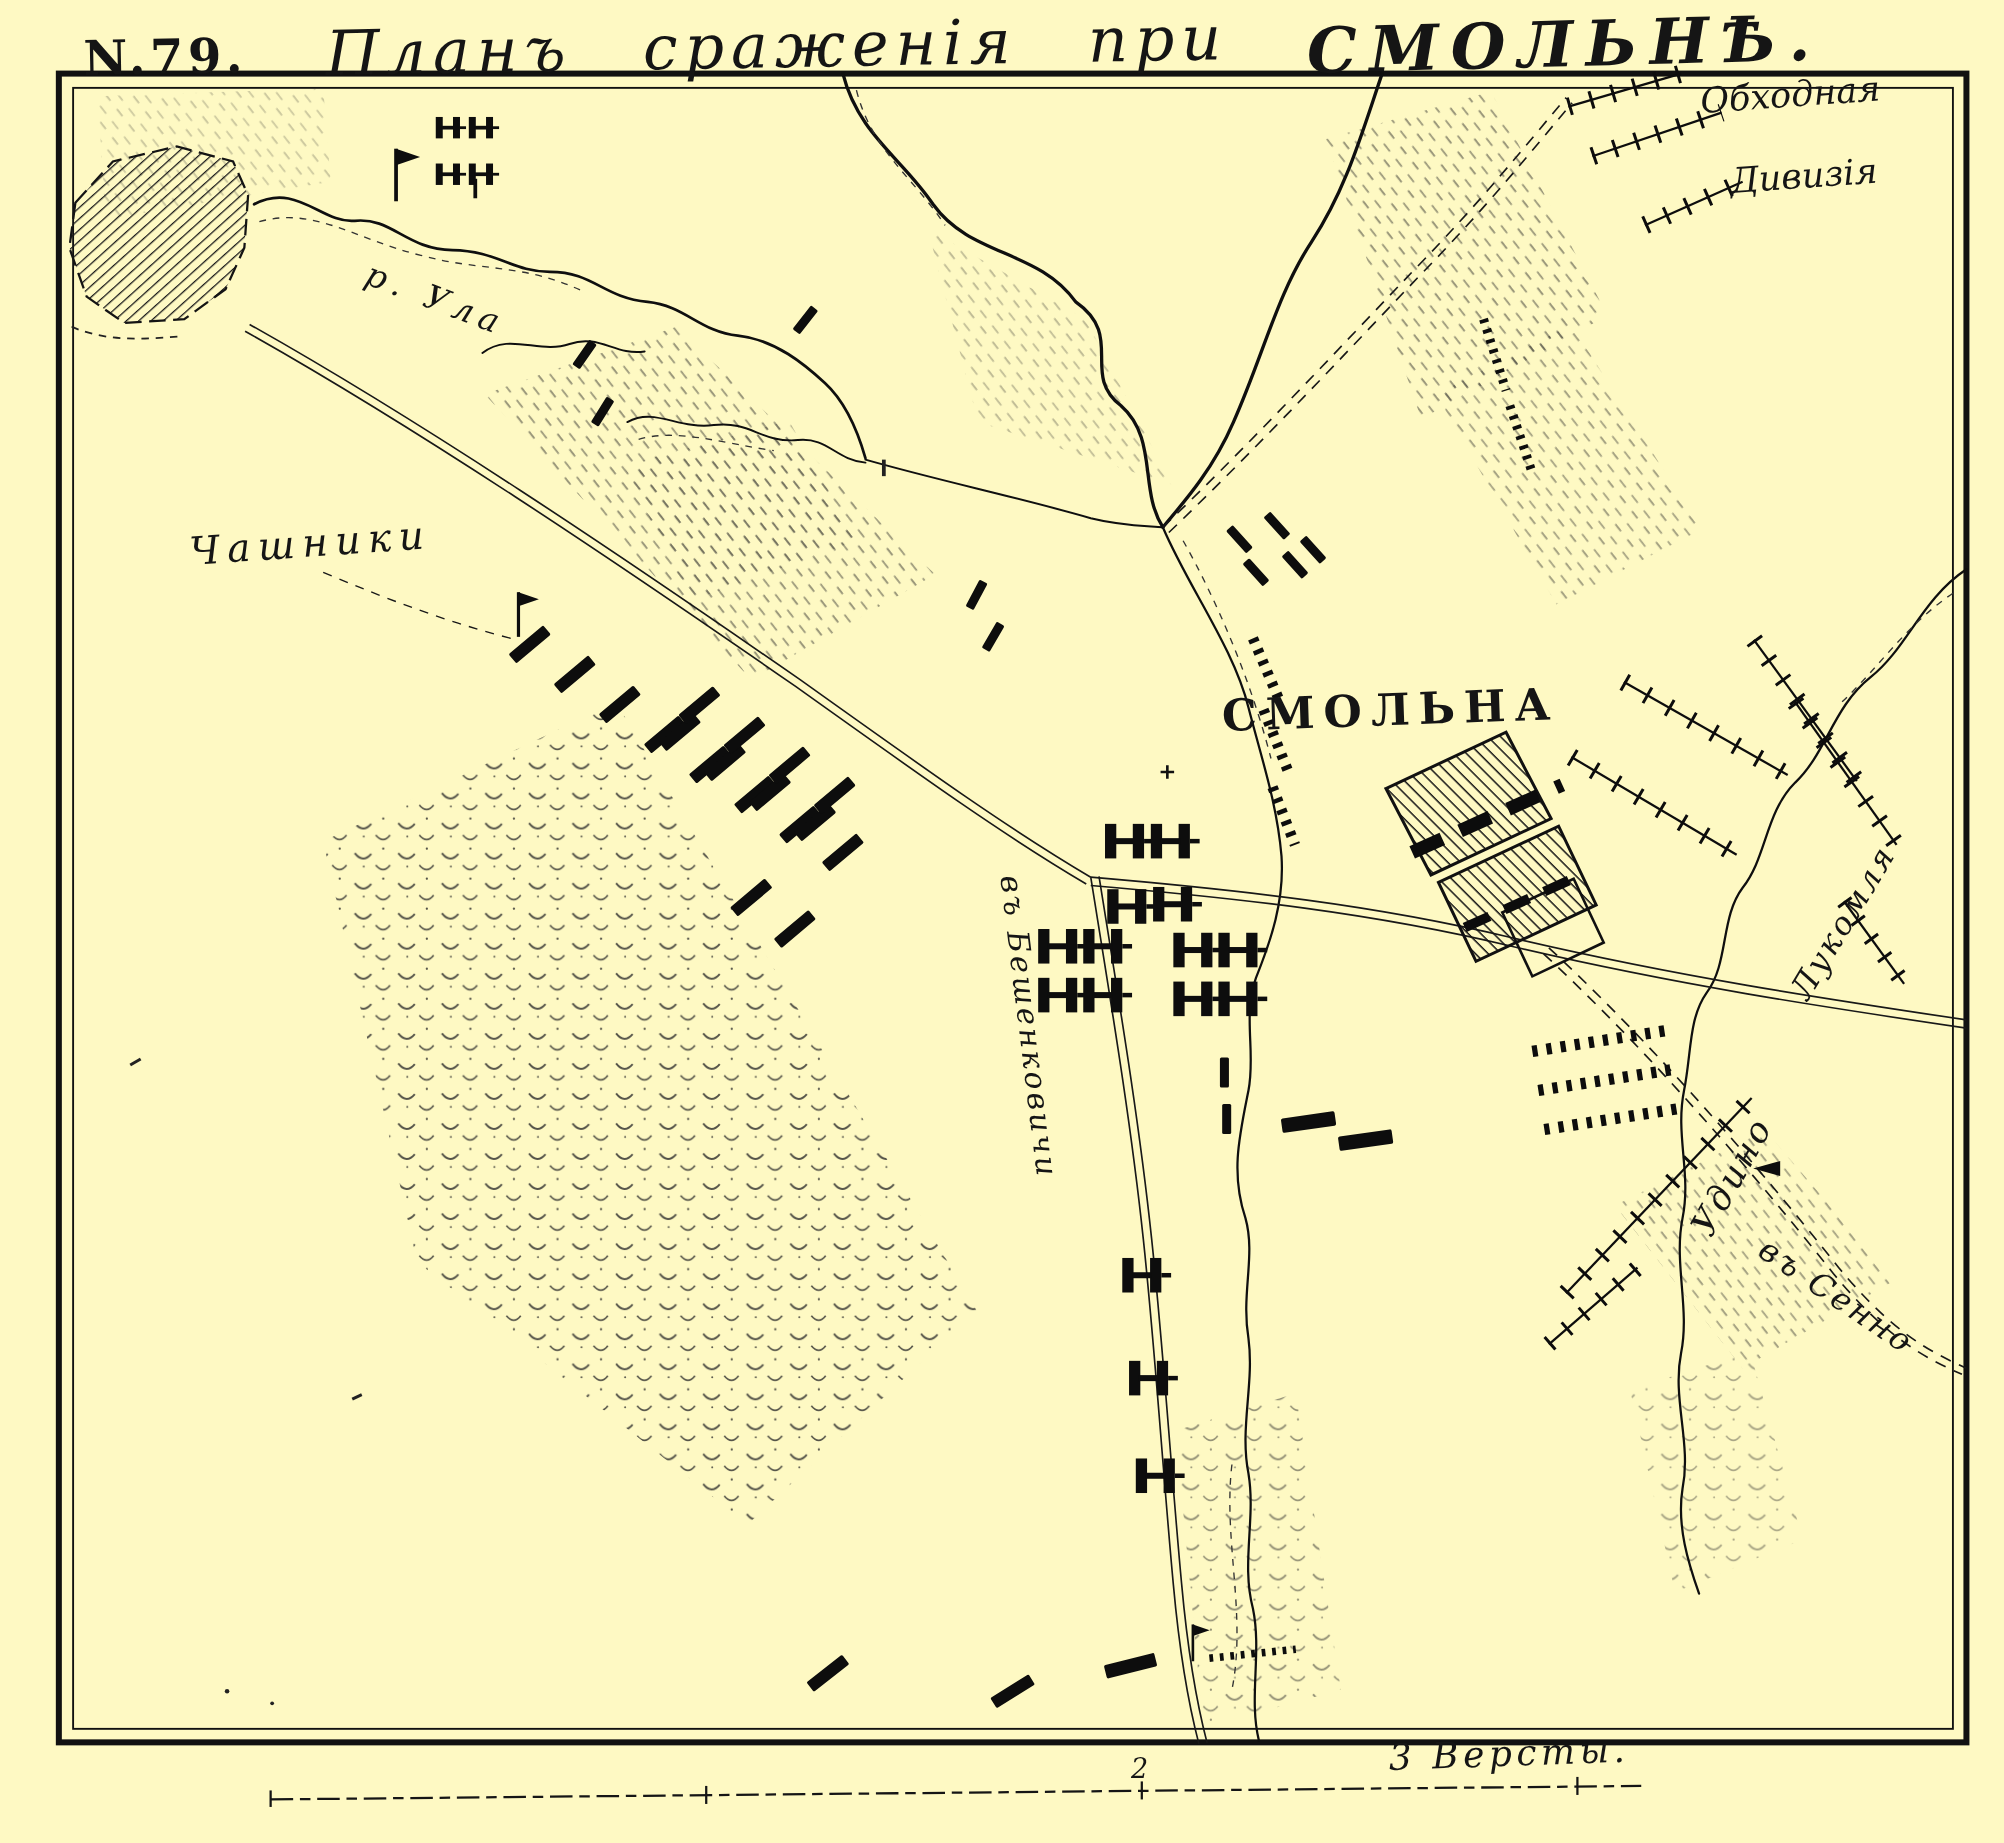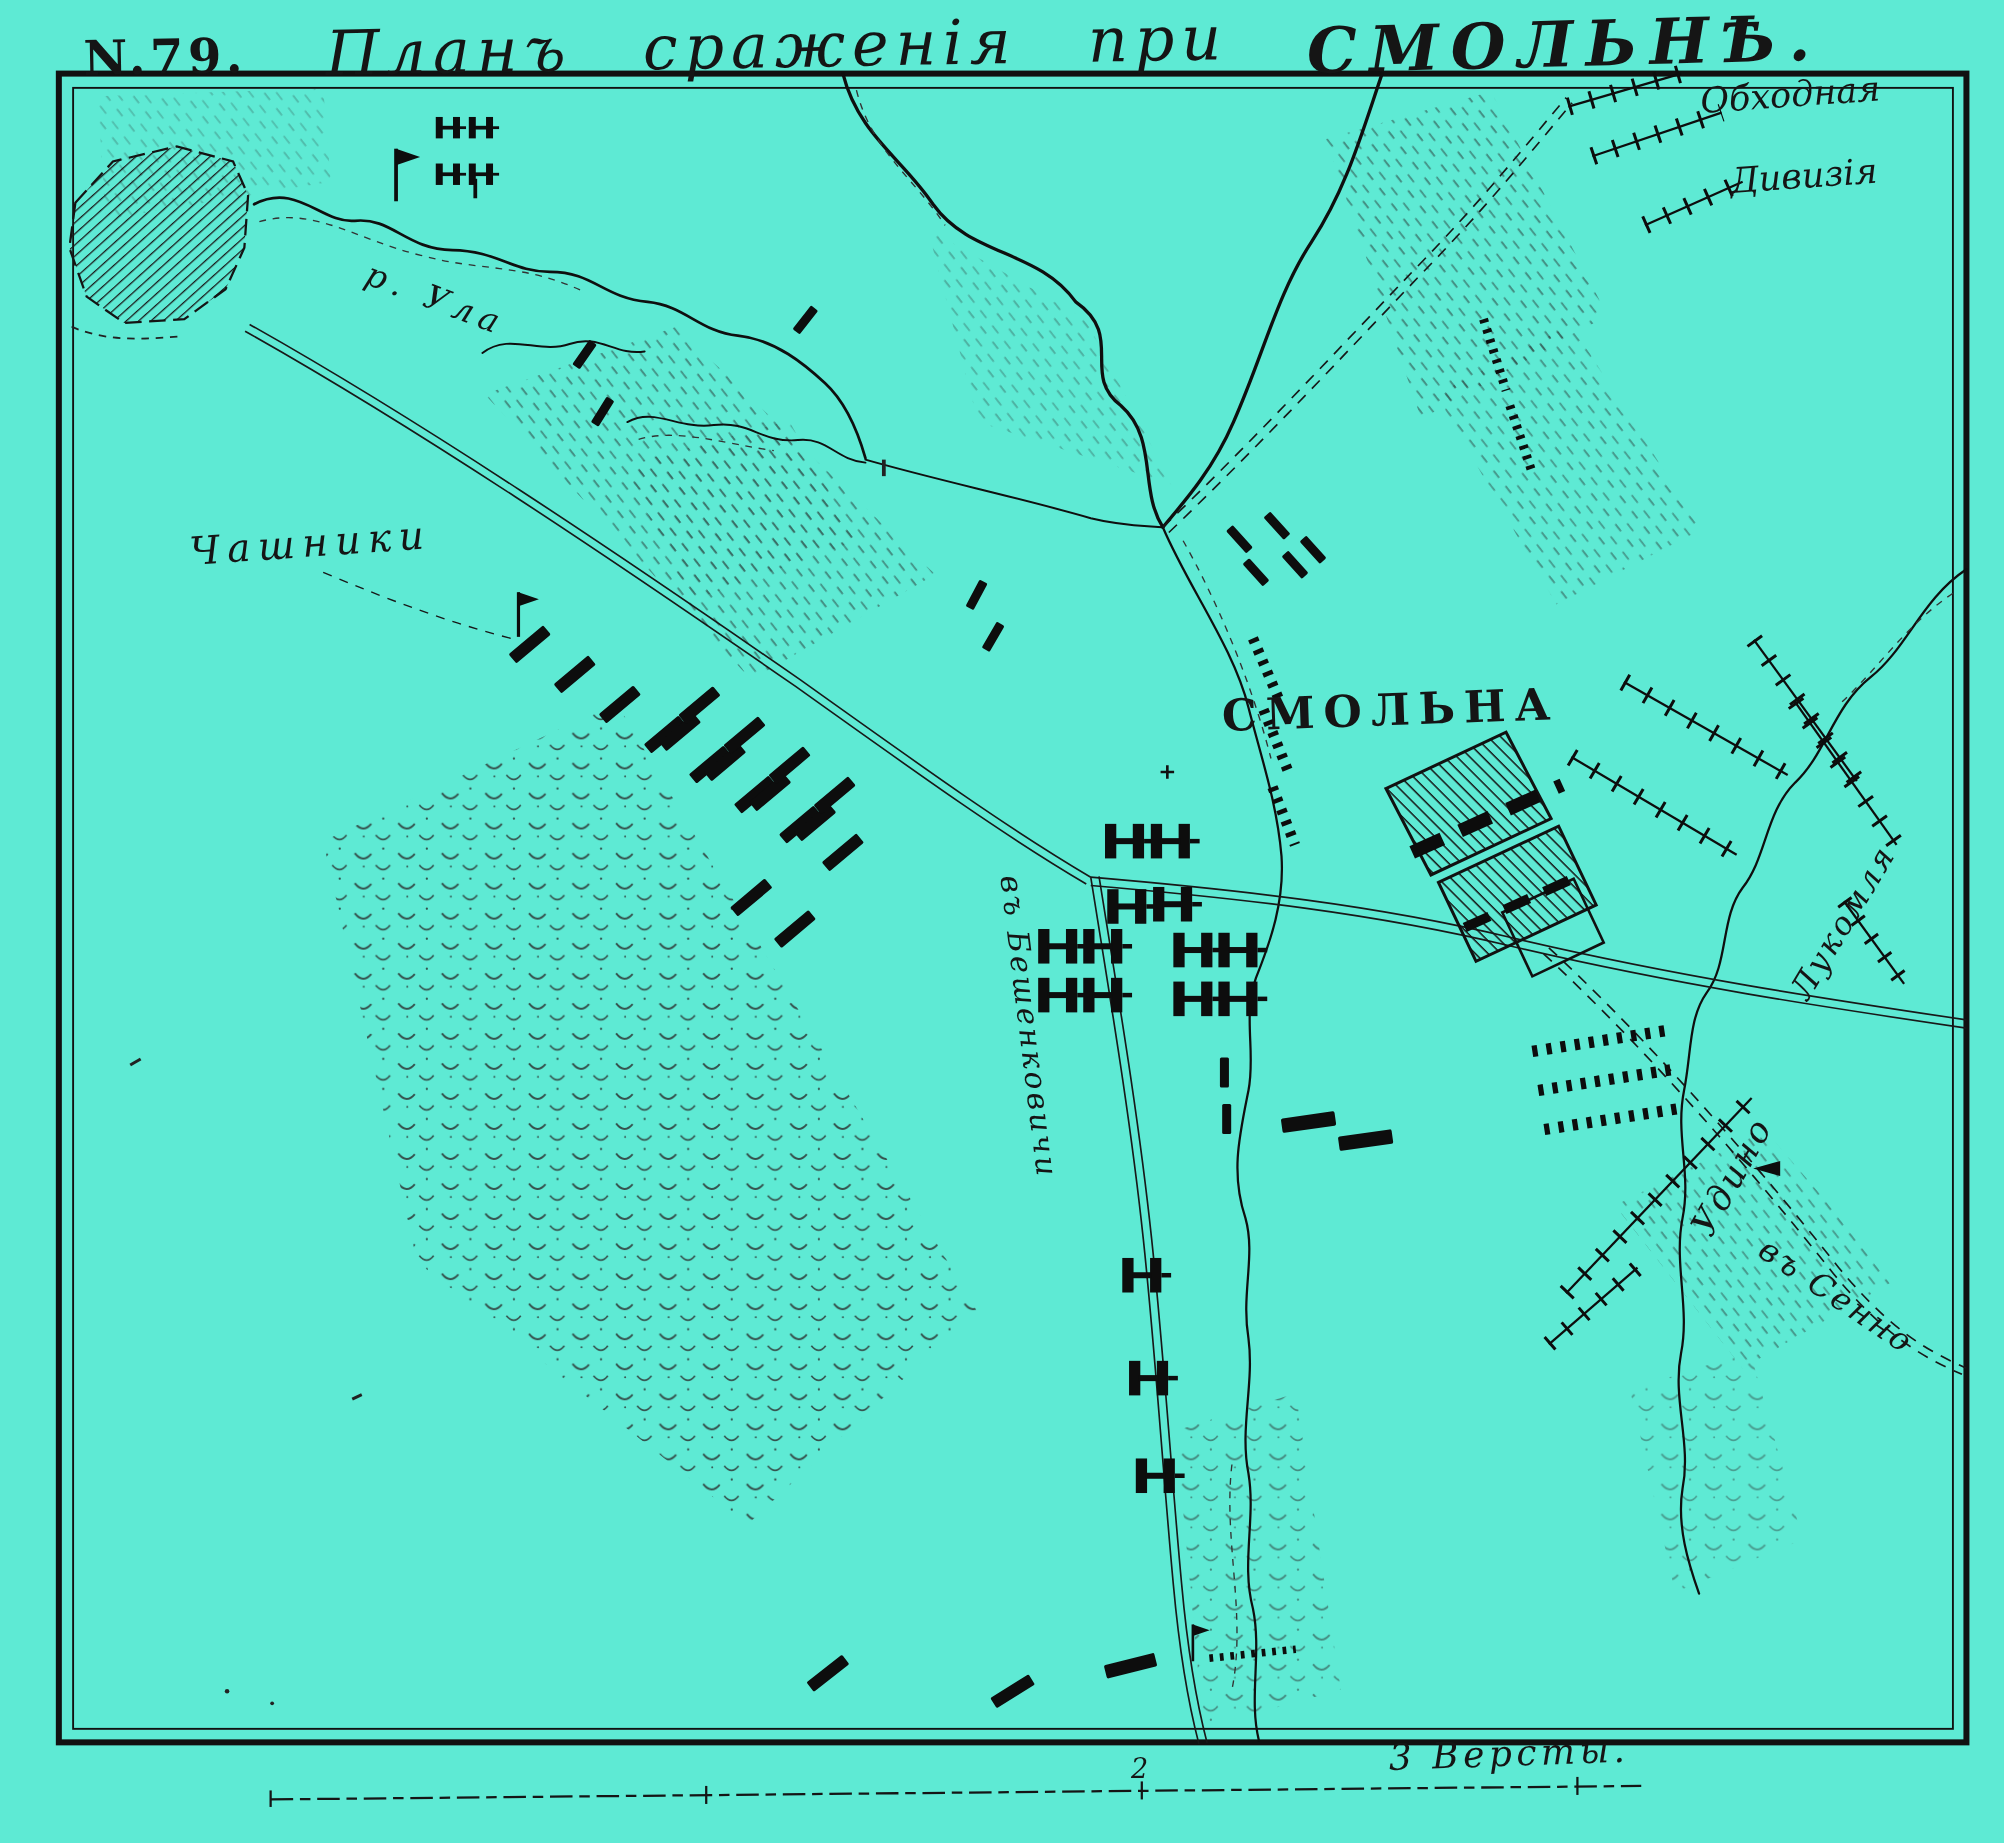--- a/index.html
+++ b/index.html
@@ -1,18 +1,18 @@
 <!DOCTYPE html>
 <html style="font-size:12px"><head>
 <meta charset="utf-8">
 <style>
   html,body{margin:0;padding:0;background:#f5f5f2;}
   body{width:2005px;height:1843px;position:relative;overflow:hidden;
        font-family:"DejaVu Serif",serif;color:#151515;}
-  .page{position:absolute;inset:0;background:#5eead4;text-decoration:underline;}
+  .page{position:absolute;inset:0;background:#fef9c3;text-decoration:underline;}
   svg{position:absolute;left:0;top:0;}
   .lbl{position:absolute;white-space:nowrap;transform-origin:0 0;z-index:5;color:#151515;}
   .it{font-style:italic;}
   .bold{font-weight:bold;}
 </style>
 </head>
 <body>
 
 <div class="page">
 

